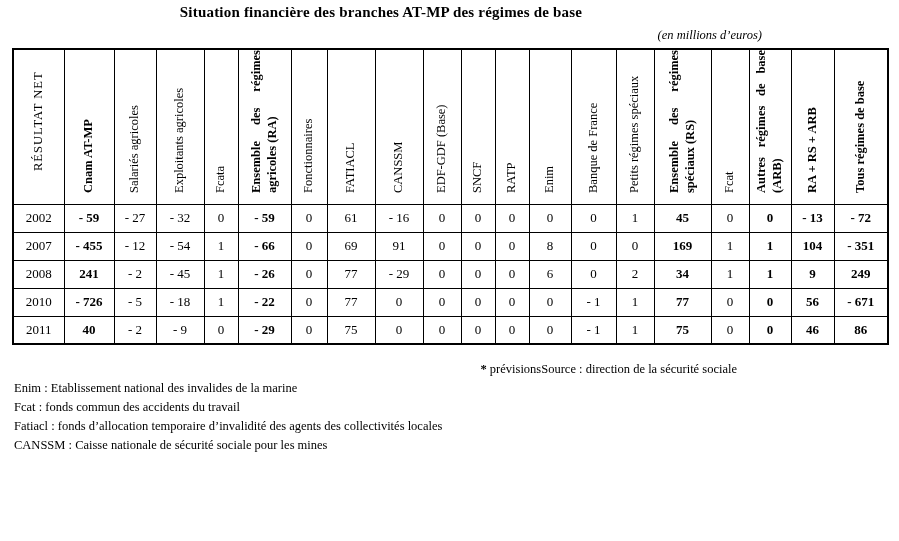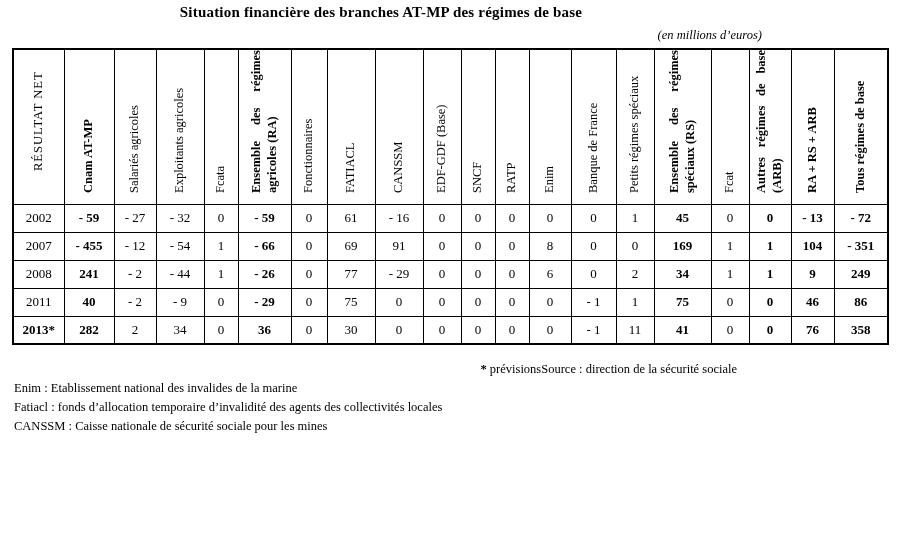--- a/index.html
+++ b/index.html
@@ -179,37 +179,59 @@
           <td class="vc b">169</td>
           <td class="vc">1</td>
           <td class="vc b">1</td>
           <td class="vc b">104</td>
           <td class="vc b">- 351</td>
         </tr>
         <tr>
           <td class="yc">2008</td>
           <td class="vc b">241</td>
           <td class="vc">- 2</td>
-          <td class="vc">- 44</td>
+          <td class="vc">- 45</td>
           <td class="vc">1</td>
           <td class="vc b">- 26</td>
           <td class="vc">0</td>
           <td class="vc">77</td>
           <td class="vc">- 29</td>
           <td class="vc">0</td>
           <td class="vc">0</td>
           <td class="vc">0</td>
           <td class="vc">6</td>
           <td class="vc">0</td>
           <td class="vc">2</td>
           <td class="vc b">34</td>
           <td class="vc">1</td>
           <td class="vc b">1</td>
           <td class="vc b">9</td>
           <td class="vc b">249</td>
+        </tr>
+        <tr>
+          <td class="yc">2010</td>
+          <td class="vc b">- 726</td>
+          <td class="vc">- 5</td>
+          <td class="vc">- 18</td>
+          <td class="vc">1</td>
+          <td class="vc b">- 22</td>
+          <td class="vc">0</td>
+          <td class="vc">77</td>
+          <td class="vc">0</td>
+          <td class="vc">0</td>
+          <td class="vc">0</td>
+          <td class="vc">0</td>
+          <td class="vc">0</td>
+          <td class="vc">- 1</td>
+          <td class="vc">1</td>
+          <td class="vc b">77</td>
+          <td class="vc">0</td>
+          <td class="vc b">0</td>
+          <td class="vc b">56</td>
+          <td class="vc b">- 671</td>
         </tr>
         <tr>
           <td class="yc">2011</td>
           <td class="vc b">40</td>
           <td class="vc">- 2</td>
           <td class="vc">- 9</td>
           <td class="vc">0</td>
           <td class="vc b">- 29</td>
           <td class="vc">0</td>
           <td class="vc">75</td>
@@ -218,52 +240,31 @@
           <td class="vc">0</td>
           <td class="vc">0</td>
           <td class="vc">0</td>
           <td class="vc">- 1</td>
           <td class="vc">1</td>
           <td class="vc b">75</td>
           <td class="vc">0</td>
           <td class="vc b">0</td>
           <td class="vc b">46</td>
           <td class="vc b">86</td>
-        </tr>
-        <tr>
-          <td class="yc b">2013*</td>
-          <td class="vc b">282</td>
-          <td class="vc">2</td>
-          <td class="vc">34</td>
-          <td class="vc">0</td>
-          <td class="vc b">36</td>
-          <td class="vc">0</td>
-          <td class="vc">30</td>
-          <td class="vc">0</td>
-          <td class="vc">0</td>
-          <td class="vc">0</td>
-          <td class="vc">0</td>
-          <td class="vc">0</td>
-          <td class="vc">- 1</td>
-          <td class="vc">11</td>
-          <td class="vc b">41</td>
-          <td class="vc">0</td>
-          <td class="vc b">0</td>
-          <td class="vc b">76</td>
-          <td class="vc b">358</td>
         </tr>
       </tbody>
   </table>
 
   <div class="footer">
     <div class="foot-row">
       <div>
         <span class="b">*</span>
         <span>prévisions</span>
       </div>
       <div class="source-note">Source : direction de la sécurité sociale</div>
     </div>
     <div>Enim : Etablissement national des invalides de la marine</div>
+    <div>Fcat : fonds commun des accidents du travail</div>
     <div>Fatiacl : fonds d’allocation temporaire d’invalidité des agents des collectivités locales</div>
     <div>CANSSM : Caisse nationale de sécurité sociale pour les mines</div>
   </div>
 
 </div>
 
 </body></html>

